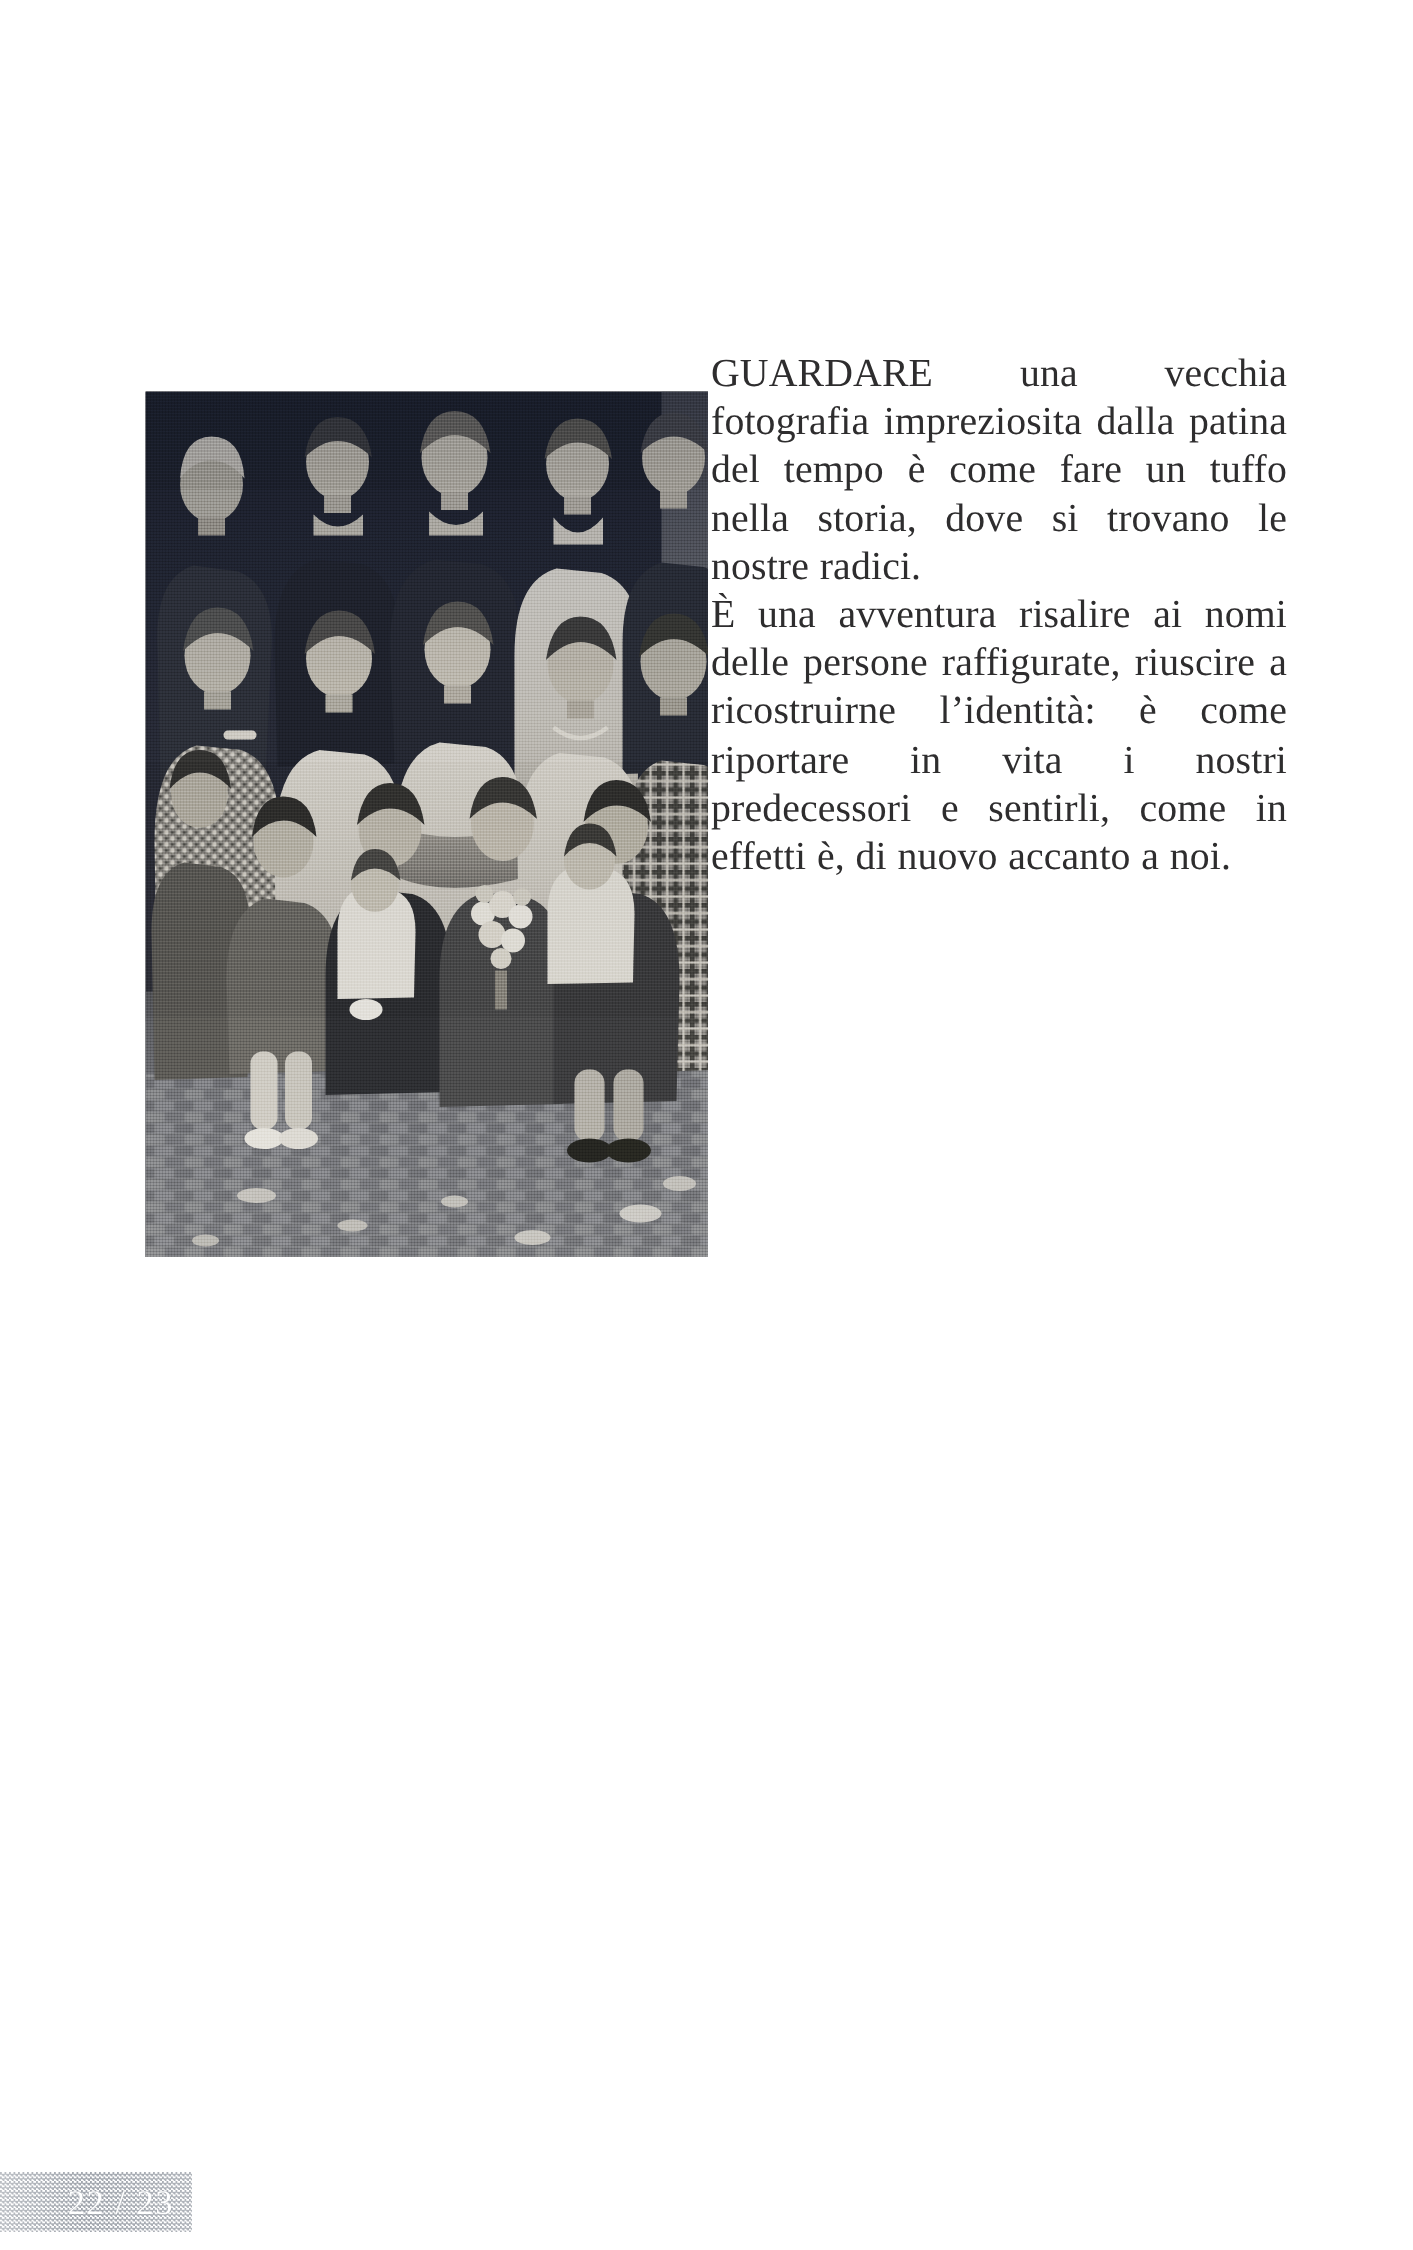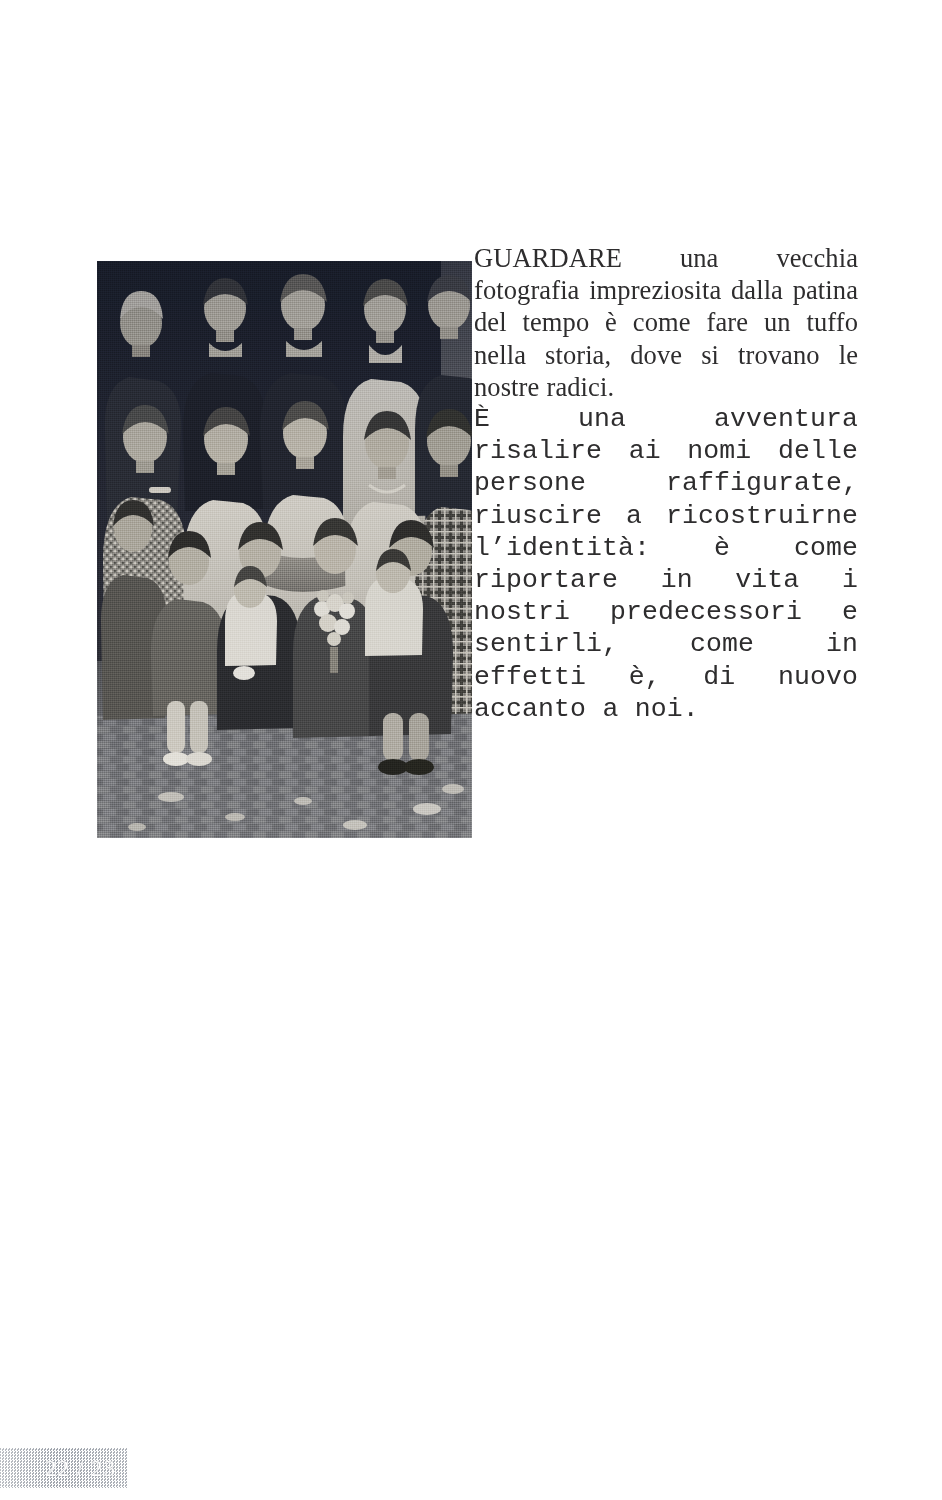--- a/index.html
+++ b/index.html
@@ -52,36 +52,35 @@
     position: absolute;
     inset: 0;
     pointer-events: none;
     background: linear-gradient(180deg, rgba(26,32,48,.30) 0%, rgba(28,32,44,.10) 38%, rgba(40,40,42,.05) 100%);
   }
 
   
   .text-column {
     position: absolute;
     left: 474px;
-    top: 242px;
+    top: 232px;
     width: 384px;
   }
   .para {
     margin: 0;
     color: #2e2d2e;
     font-size: 26.5px;
     line-height: 32.2px;
     text-align: justify;
     text-align-last: left;
     letter-spacing: .1px;
     word-spacing: .4px;
   }
   .para.last-full {
     text-align: justify;
-    font-family: Liberation Mono, monospace;
   }
 
   
   .page-band {
     position: absolute;
     left: 0;
     top: 1448px;
     width: 128px;
     height: 40px;
     background:

